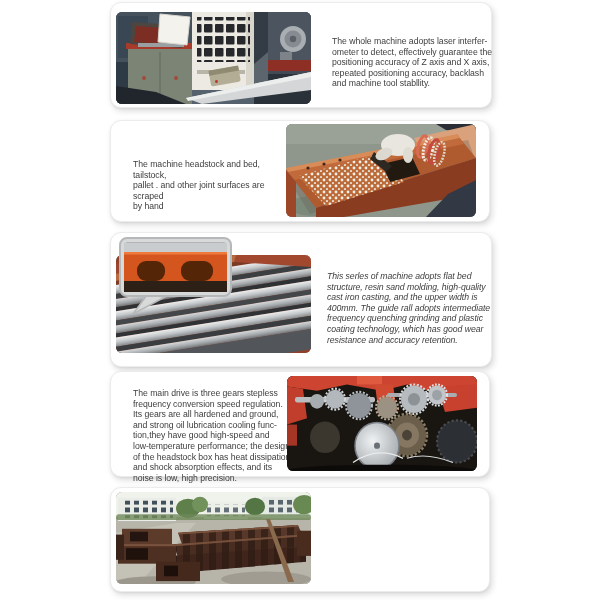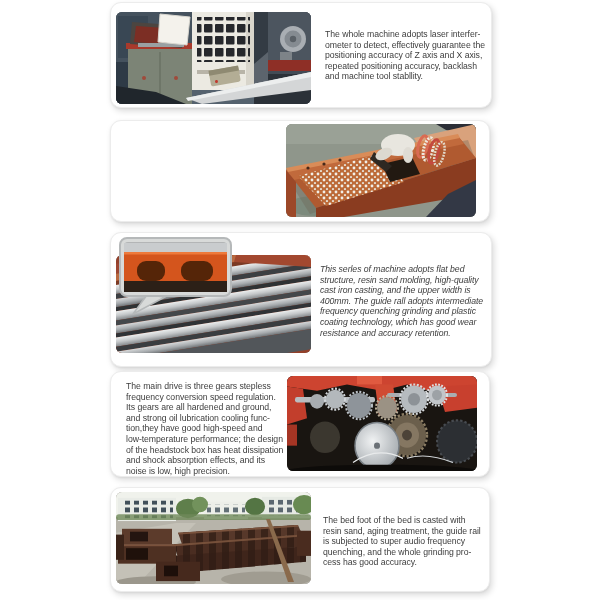--- a/index.html
+++ b/index.html
@@ -2,21 +2,21 @@
 <html><head>
 <meta charset="utf-8">
 <style>
   html,body{margin:0;padding:0;background:#ffffff;}
   #stage{position:relative;width:600px;height:600px;background:#ffffff;overflow:hidden;
          font-family:"Liberation Sans",sans-serif;}
   .card{position:absolute;background:#ffffff;border:1px solid #ececec;border-radius:11px;
         box-shadow:2px 3px 6px rgba(0,0,0,.15),0 1px 2px rgba(0,0,0,.05);}
   .photo{position:absolute;border-radius:6px;overflow:hidden;background:#888;}
   .photo svg{display:block;width:100%;height:100%;}
-  .desc{position:absolute;margin:2px;font-size:8.7px;line-height:10.6px;letter-spacing:-0.05px;
+  .desc{position:absolute;margin:9px;font-size:8.7px;line-height:10.6px;letter-spacing:-0.05px;
         color:#3d3d3d;white-space:pre-line;}
   .inset{position:absolute;z-index:3;}
   .inset svg{display:block;width:100%;height:100%;}
 
   #card1{left:110px;top:2px;width:380px;height:104px;}
   #card1 .photo{left:5px;top:9px;width:195px;height:92px;}
   #card1 .desc{left:212px;top:24px;width:170px;}
 
   #card2{left:110px;top:120px;width:378px;height:100px;}
   #card2 .photo{left:175px;top:3px;width:190px;height:93px;}
@@ -92,20 +92,23 @@
       </svg>
     </figure>
     <p class="desc">The whole machine adopts laser interfer-
 ometer to detect, effectively guarantee the
 positioning accuracy of Z axis and X axis,
 repeated positioning accuracy, backlash
 and machine tool stabllity.</p>
   </section>
 
   <section class="card" id="card2">
+    <p class="desc">The machine headstock and bed, tailstock,
+pallet . and other joint surfaces are scraped
+by hand</p>
     <figure class="photo" style="margin:0" aria-label="photo of gloved hand scraping cast iron joint surface">
       <svg viewBox="0 0 190 93" preserveAspectRatio="none">
         <defs>
           <pattern id="spk" width="6" height="6" patternUnits="userSpaceOnUse">
             <circle cx="2" cy="2" r="1.4" fill="#f2efe8"></circle>
             <circle cx="5" cy="5" r="1.1" fill="#e6e1d6"></circle>
           </pattern>
         </defs>
         <rect width="190" height="93" fill="#8f968b"></rect>
         <rect x="0" y="0" width="190" height="20" fill="#9aa196"></rect>
@@ -312,20 +315,15 @@
         <rect x="10" y="58" width="22" height="12" fill="#1f110b"></rect>
         <rect x="2" y="54" width="58" height="2" fill="#7a523c"></rect>
         <rect x="40" y="72" width="44" height="20" fill="#46291d"></rect>
         <rect x="48" y="76" width="14" height="11" fill="#1d0f0a"></rect>
         <rect x="0" y="44" width="8" height="26" fill="#3a2318"></rect>
 
         <polygon points="150,28 154,28 178,93 172,93" fill="#8a6a4c"></polygon>
         <rect x="181" y="40" width="14" height="26" fill="#4a2c1f"></rect>
       </svg>
     </figure>
-    <p class="desc">The bed foot of the bed is casted with
-resin sand, aging treatment, the guide rail
-is subjected to super audio frequency
-quenching, and the whole grinding pro-
-cess has good accuracy.</p>
   </section>
 
 </div>
 
 </body></html>

